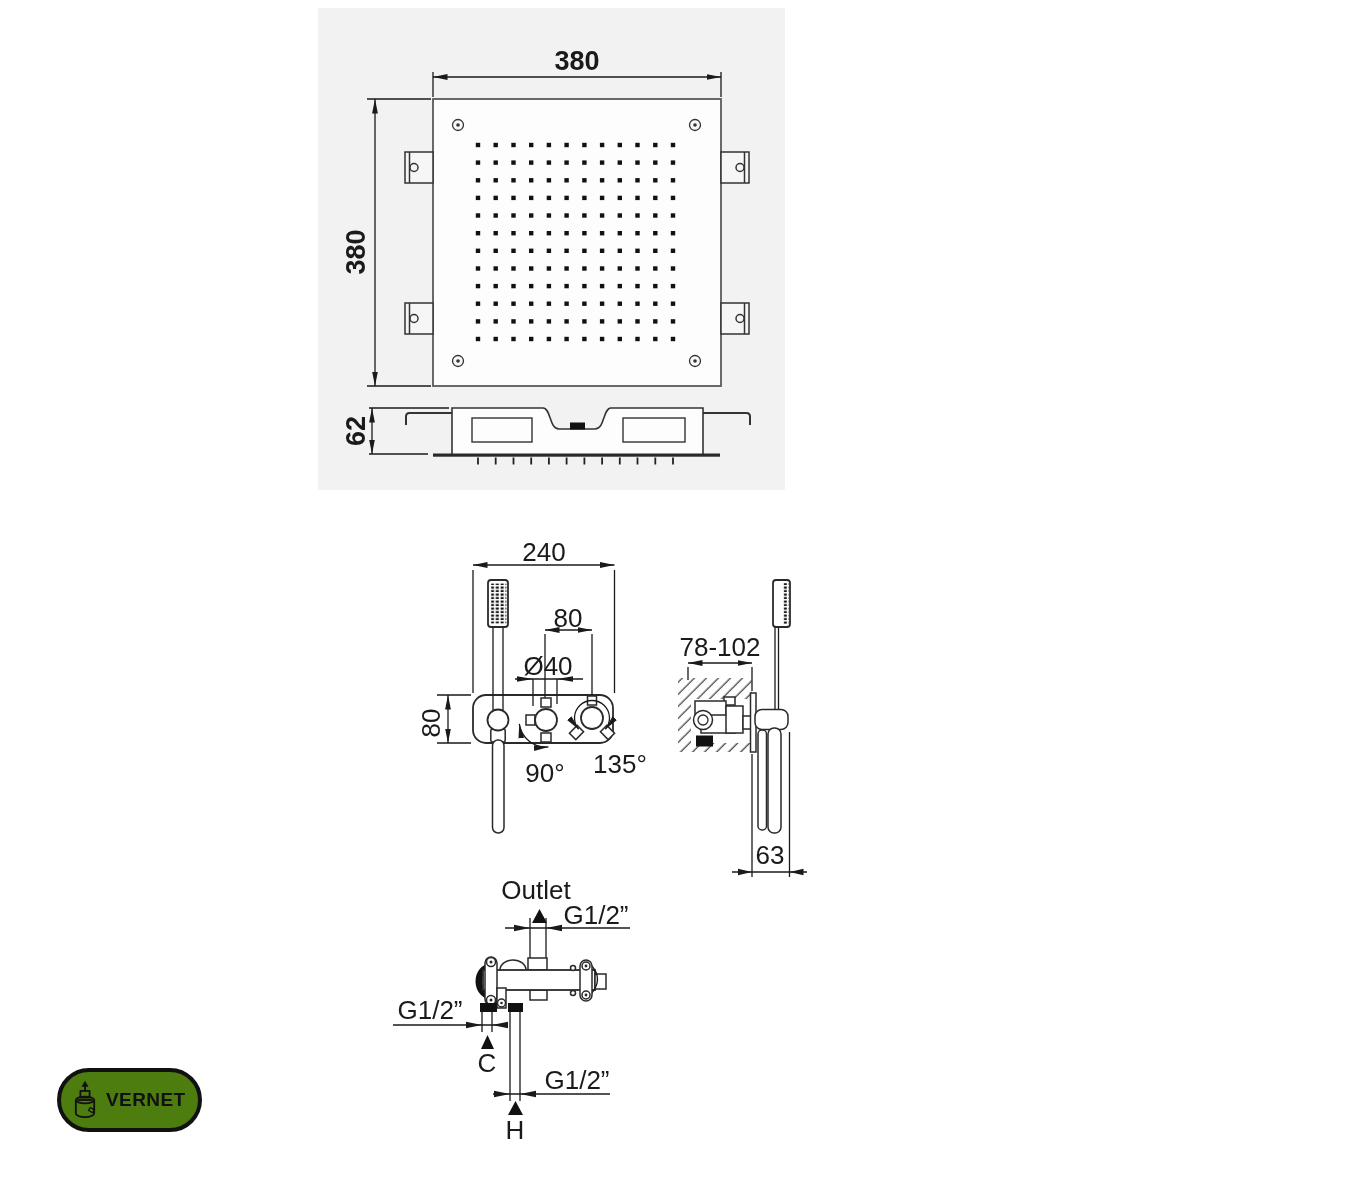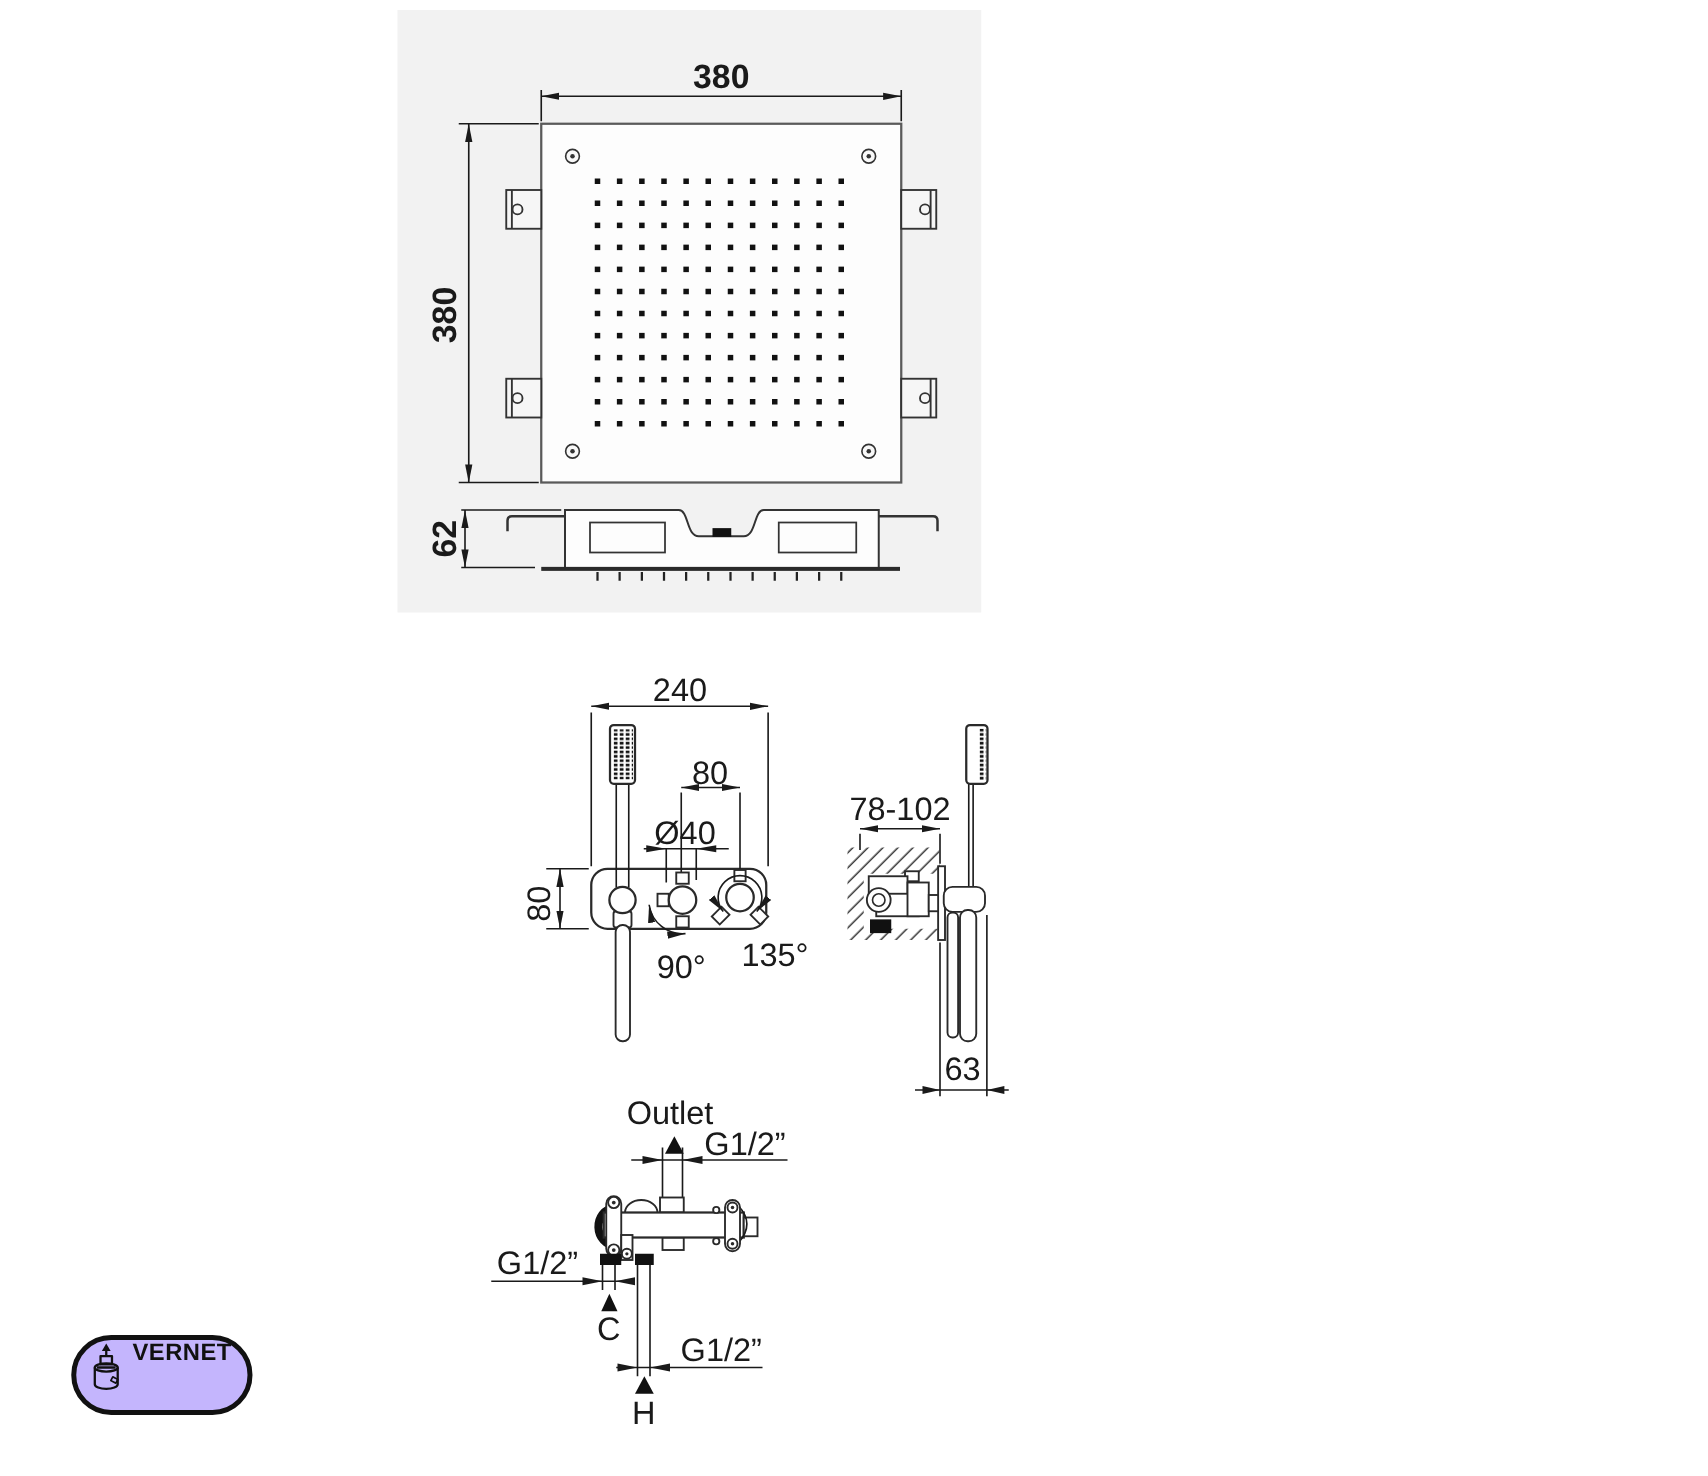--- a/index.html
+++ b/index.html
@@ -7,21 +7,21 @@
   .abs{position:absolute;}
   svg{display:block;}
   svg text{font-family:"Liberation Sans",sans-serif;fill:#1a1a1a;}
   .dim{font-size:26px;}
   .dimB{font-size:27px;font-weight:bold;}
   .ln{stroke:#1a1a1a;stroke-width:1.3;fill:none;}
   .ol{stroke:#2a2a2a;stroke-width:1.8;fill:#ffffff;}
   .olt{stroke:#2a2a2a;stroke-width:1.5;fill:#ffffff;}
   .panel{background:#f2f2f2;}
   .logo{left:57px;top:1068px;width:128px;height:56px;border:4px solid #111;border-radius:34px;
-        display:flex;align-items:flex-start;padding-left:9px;gap:6px;background:#c4b5fd;}
+        display:flex;align-items:center;padding-left:9px;gap:6px;background:#4d7c0f;}
   .logo-text{font-size:19px;font-weight:bold;color:#111;letter-spacing:.4px;}
 </style>
 </head>
 <body>
 
 <div class="abs panel" style="left: 318px; top: 8px; width: 467px; height: 482px; background: rgb(242, 242, 242);">
 <svg width="467" height="482" viewBox="0 0 467 482">
   <defs>
     <marker id="arT" markerWidth="15" markerHeight="7" refX="14.5" refY="3.5" orient="auto-start-reverse" markerUnits="userSpaceOnUse">
       <path d="M0,0.6 L14.5,3.5 L0,6.4 Z" fill="#1a1a1a"></path>

